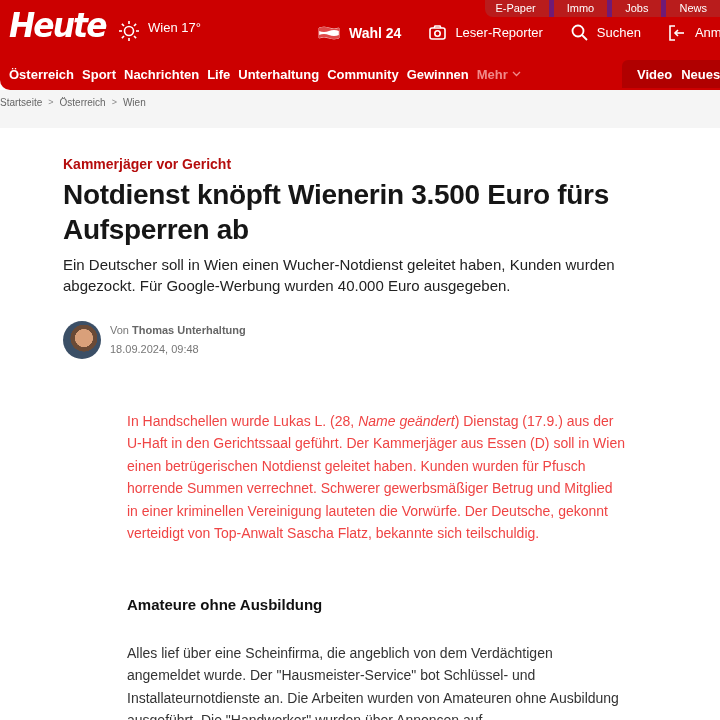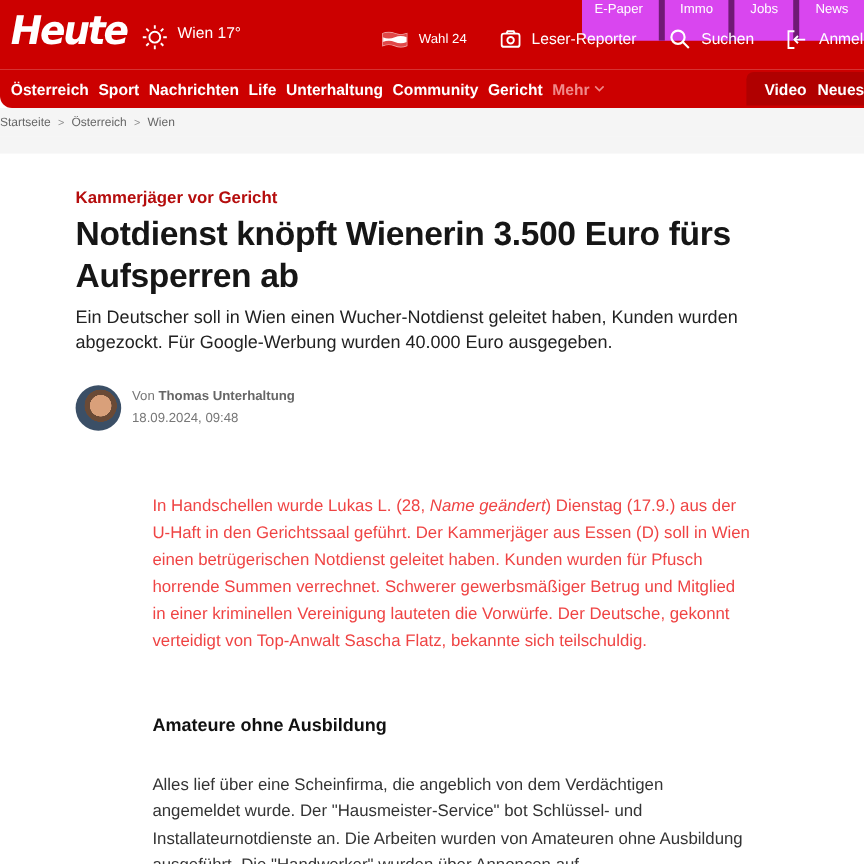--- a/index.html
+++ b/index.html
@@ -2,27 +2,27 @@
 <html><head>
 <meta charset="utf-8">
 <style>
   * { box-sizing: border-box; margin: 0; padding: 0; }
   html, body { width: 720px; height: 720px; overflow: hidden; background: #ffffff; font-family: "Liberation Sans", sans-serif; }
 
   .topbar { position: relative; width: 720px; height: 58px; background: #cc0000; }
   .logo { position: absolute; left: 9px; top: 6px; font-family: "DejaVu Sans", sans-serif; font-weight: bold; font-style: italic; font-size: 33px; color: #fff; letter-spacing: -2px; transform: scaleX(0.95); transform-origin: left; }
   .weather { position: absolute; left: 118px; top: 20px; display: flex; align-items: flex-start; color: #fff; font-size: 13px; }
   .weather svg { margin-right: 8px; }
-  .top-tabs { position: absolute; right: 0; top: 0; display: flex; height: 34px; background: #d946ef; border-bottom-left-radius: 8px; overflow: hidden; }
+  .top-tabs { position: absolute; right: 0; top: 0; display: flex; height: 17px; background: #b91c1c; border-bottom-left-radius: 8px; overflow: hidden; }
   .top-tab { color: #fff; font-size: 11px; line-height: 17px; padding: 0 13px; border-left: 5px solid #701a75; white-space: nowrap; }
   .top-tab:first-child { border-left: none; padding-left: 10px; }
   .util-nav { position: absolute; left: 318px; top: 24px; display: flex; align-items: center; color: #fff; font-size: 13px; white-space: nowrap; }
   .util-item { display: flex; align-items: center; margin-right: 28px; }
   .util-item svg { margin-right: 9px; }
-  .util-item.bold { font-weight: normal; font-size: 11px; text-align: right; }
+  .util-item.bold { font-weight: bold; font-size: 14px; text-align: right; }
 
   .mainnav { position: relative; width: 720px; height: 32px; background: #cc0000; border-bottom-left-radius: 10px; }
   .nav-items { position: absolute; left: 9px; top: 0; display: flex; height: 32px; align-items: center; }
   .nav-item { color: #fff; font-weight: bold; font-size: 13px; margin-right: 8px; white-space: nowrap; }
   .nav-item.more { color: #f08a8a; display: flex; align-items: center; }
   .nav-item.more svg { margin-left: 4px; }
   .nav-right { position: absolute; left: 622px; top: 2px; height: 28px; width: 110px; background: #b00000; border-radius: 6px 0 0 0; display: flex; align-items: center; padding-left: 15px; }
   .nav-right .nav-item { margin-right: 9px; }
 
   .crumbbar { height: 24px; background: #f5f5f5; display: flex; align-items: center; padding-left: 0; font-size: 10px; color: #666; }
@@ -108,21 +108,21 @@
 </div>
 
 <div class="mainnav">
   <div class="nav-items">
     <span class="nav-item">Österreich</span>
     <span class="nav-item">Sport</span>
     <span class="nav-item">Nachrichten</span>
     <span class="nav-item">Life</span>
     <span class="nav-item">Unterhaltung</span>
     <span class="nav-item">Community</span>
-    <span class="nav-item">Gericht</span>
+    <span class="nav-item">Gewinnen</span>
     <span class="nav-item more">
       <span>Mehr</span>
       <svg width="9" height="6" viewBox="0 0 9 6" fill="none" stroke="#f08a8a" stroke-width="1.3">
           <path d="M1 1 L4.5 4.5 L8 1"></path>
         </svg>
     </span>
   </div>
   <div class="nav-right">
     <span class="nav-item">Video</span>
     <span class="nav-item">Neueste</span>

